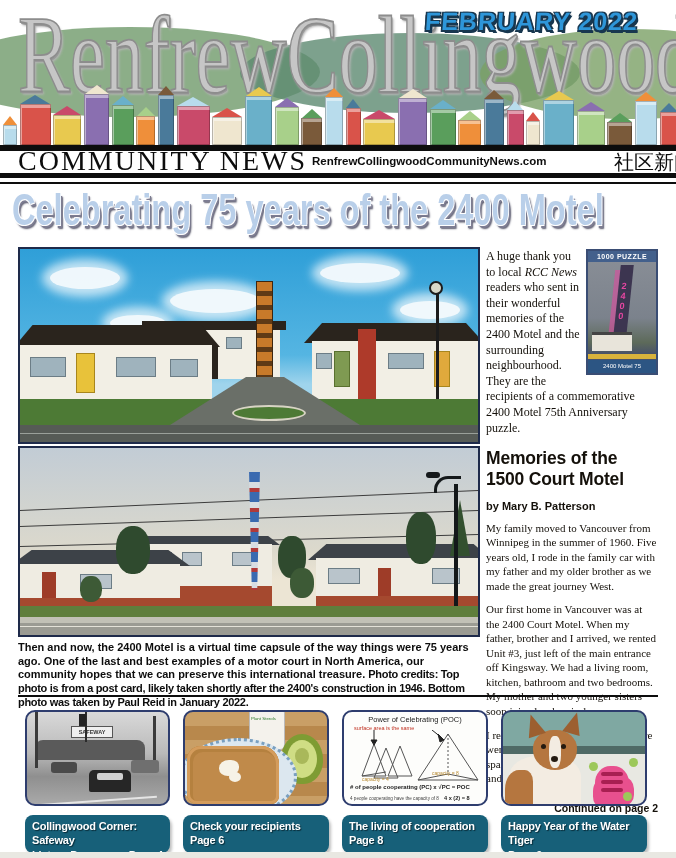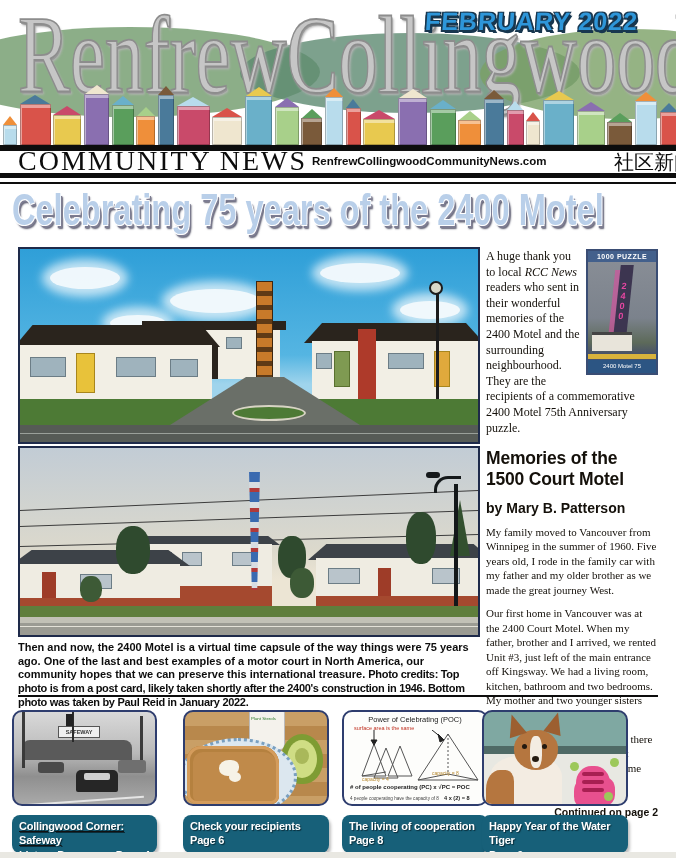--- a/index.html
+++ b/index.html
@@ -69,21 +69,21 @@
     font-size:7px;font-weight:bold;text-align:center;line-height:11px;letter-spacing:.5px;}
   .puzzle-sign{position:absolute;left:29px;top:14px;width:13px;height:72px;background:#3c3550;
     color:#e346a0;font-size:9px;font-weight:bold;line-height:9.5px;text-align:center;
     transform:skewX(-6deg);box-shadow:-6px 4px 0 -1px rgba(230,70,160,.55);}
   .puzzle-bldg{position:absolute;left:4px;bottom:22px;width:40px;height:16px;background:#e8e4da;border-top:3px solid #444;}
   .puzzle-curb{position:absolute;left:0;bottom:14px;width:72px;height:5px;background:#d9b23c;}
   .puzzle-foot{position:absolute;bottom:0;left:0;right:0;height:13px;background:#2c5583;color:#fff;
     font-size:6px;line-height:13px;text-align:center;}
   .memories-heading{clear:both;padding-top:12px;font-size:17.5px;font-weight:bold;line-height:1.22;
     letter-spacing:-0.2px;color:#14100a;}
-  .byline{margin-top:9px;font-size:14px;font-weight:bold;color:#14100a;}
+  .byline{margin-top:9px;font-size:11px;font-weight:bold;color:#14100a;}
   .story p{font-family:"Liberation Serif",serif;font-size:11px;line-height:1.32;margin:9px 0 0 0;color:#14100a;}
   .continued{margin-top:16px;font-size:10.5px;font-weight:bold;text-align:right;color:#14100a;}
 
   .rule-teaser{position:absolute;left:18px;top:695px;width:640px;height:2px;background:#0d0d0d;}
 
   
   .teaser{position:absolute;top:710px;width:146px;}
   .timg{position:relative;height:96px;border:2px solid #2e3d6e;border-radius:10px;overflow:hidden;
     box-sizing:border-box;background:#fff;}
   .tcap{margin-top:9px;height:38px;background:#176079;border-radius:8px;color:#fff;font-weight:bold;
@@ -331,21 +331,21 @@
     <div class="story">
       <p>My family moved to Vancouver from Winnipeg in the summer of 1960. Five years old, I rode in the family car with my father and my older brother as we made the great journey West.</p>
       <p>Our first home in Vancouver was at the 2400 Court Motel. When my father, brother and I arrived, we rented Unit #3, just left of the main entrance off Kingsway. We had a living room, kitchen, bathroom and two bedrooms. My mother and two younger sisters soon joined us by airplane.</p>
       <p>I recall it wasn't a large unit, but there were a lot of windows and it felt spacious to me. It was summertime and</p>
     </div>
     <div class="continued">Continued on page 2</div>
   </div>
 
   <div class="rule-teaser"></div>
 
-  <div class="teaser" style="left:12px;width:145px;text-decoration:underline;">
+  <div class="teaser" style="left:25px;width:145px;">
     <div class="timg" style="background:linear-gradient(180deg,#d9d9d9 0%,#b9b9b9 45%,#8f8f8f 70%,#a9a9a9 100%);">
       <div style="position:absolute;left:8px;top:28px;width:110px;height:20px;background:#5a5a5a;border-radius:8px 8px 0 0;"></div>
       <div style="position:absolute;left:44px;top:14px;width:40px;height:10px;background:#efefef;border:1px solid #555;font-size:5.5px;line-height:10px;text-align:center;font-weight:bold;color:#333;"><span>SAFEWAY</span></div>
       <div style="position:absolute;left:58px;top:0;width:2px;height:30px;background:#2a2a2a;"></div>
       <div style="position:absolute;left:52px;top:2px;width:7px;height:12px;background:#222;"></div>
       <div style="position:absolute;left:8px;top:0;width:3px;height:56px;background:#3a3a3a;"></div>
       <div style="position:absolute;left:126px;top:4px;width:3px;height:52px;background:#3a3a3a;"></div>
       <div style="position:absolute;left:24px;top:50px;width:26px;height:11px;background:#4a4a4a;border-radius:3px;"></div>
       <div style="position:absolute;left:104px;top:48px;width:28px;height:13px;background:#6f6f6f;border-radius:3px;"></div>
       <div style="position:absolute;left:62px;top:58px;width:42px;height:22px;background:#262626;border-radius:5px 5px 2px 2px;"></div>
@@ -406,21 +406,21 @@
       <div class="dg-formula"># of people cooperating (PC) x √PC = POC</div>
       <div class="dg-ex">4 people cooperating have the capacity of 8</div>
       <div class="dg-exm">4 x (2) = 8</div>
     </div>
     <div class="tcap">
       <div>The living of cooperation</div>
       <div>Page 8</div>
     </div>
   </div>
 
-  <div class="teaser" style="left:482px;">
+  <div class="teaser" style="left:501px;">
     <div class="timg" style="background:linear-gradient(180deg,#7fa8a2 0 40%,#e8e8e2 40%);">
       <div style="position:absolute;left:0;top:34px;width:142px;height:8px;background:#4f6a66;"></div>
       <div style="position:absolute;left:6px;top:44px;width:72px;height:52px;background:#f3ece2;border-radius:40% 40% 0 0;"></div>
       <div style="position:absolute;left:2px;top:58px;width:28px;height:38px;background:#b5763f;border-radius:50% 30% 0 0;"></div>
       <div style="position:absolute;left:30px;top:18px;width:44px;height:40px;background:#b5763f;border-radius:46% 46% 50% 50%;"></div>
       <div style="position:absolute;left:46px;top:24px;width:12px;height:32px;background:#f3ece2;border-radius:40%;"></div>
       <div style="position:absolute;left:22px;top:2px;width:0;height:0;border-left:9px solid transparent;border-right:9px solid transparent;border-bottom:22px solid #9c5f30;transform:rotate(-18deg);"></div>
       <div style="position:absolute;left:62px;top:0;width:0;height:0;border-left:9px solid transparent;border-right:9px solid transparent;border-bottom:22px solid #9c5f30;transform:rotate(16deg);"></div>
       <div style="position:absolute;left:38px;top:32px;width:5px;height:5px;background:#241a10;border-radius:50%;"></div>
       <div style="position:absolute;left:58px;top:32px;width:5px;height:5px;background:#241a10;border-radius:50%;"></div>

